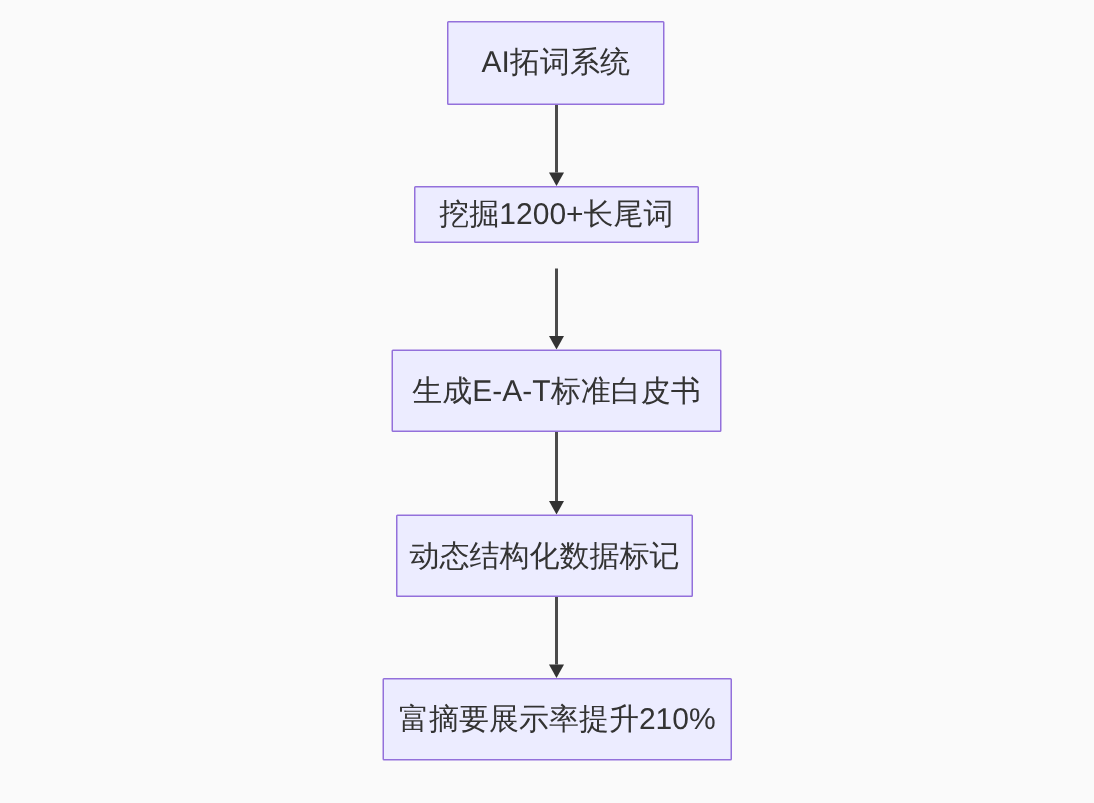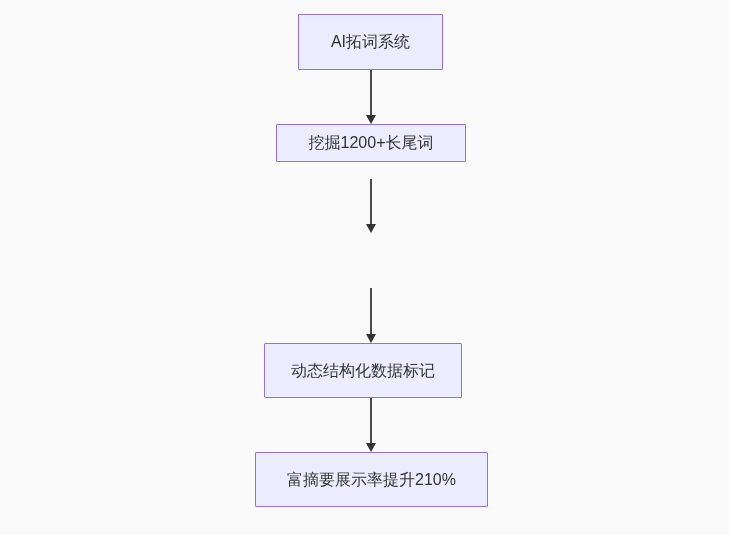--- a/index.html
+++ b/index.html
@@ -18,21 +18,21 @@
   .node {
     position: absolute;
     box-sizing: border-box;
     display: flex;
     align-items: center;
     justify-content: center;
     background: var(--node-fill, #ECECFF);
     border: 1px solid var(--node-border, #9370DB);
     border-radius: 1px;
     color: var(--text, #333333);
-    font-size: 16px;
+    font-size: 20px;
     line-height: 1;
     white-space: nowrap;
     text-align: center;
   }
   .node-0 { left: 298px; top: 14px;  width: 145px; height: 56px; }
   .node-1 { left: 276px; top: 124px; width: 190px; height: 38px; }
   .node-2 { left: 261px; top: 233px; width: 220px; height: 55px; }
   .node-3 { left: 264px; top: 343px; width: 198px; height: 55px; }
   .node-4 { left: 255px; top: 452px; width: 233px; height: 55px; }
 
@@ -78,20 +78,23 @@
 
   <div class="node node-1">
     <span>挖掘1200+长尾词</span>
   </div>
 
   <div class="edge edge-1">
     <div class="shaft"></div>
     <div class="head"></div>
   </div>
 
+  <div class="node node-2">
+    <span>生成E-A-T标准白皮书</span>
+  </div>
 
   <div class="edge edge-2">
     <div class="shaft"></div>
     <div class="head"></div>
   </div>
 
   <div class="node node-3">
     <span>动态结构化数据标记</span>
   </div>
 

